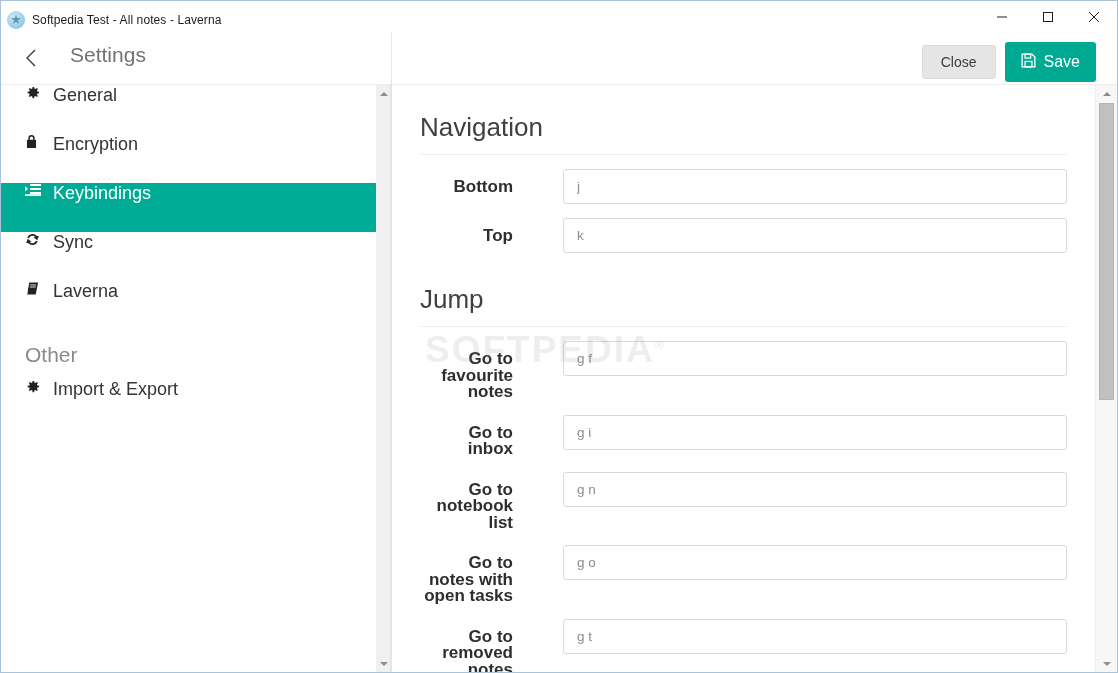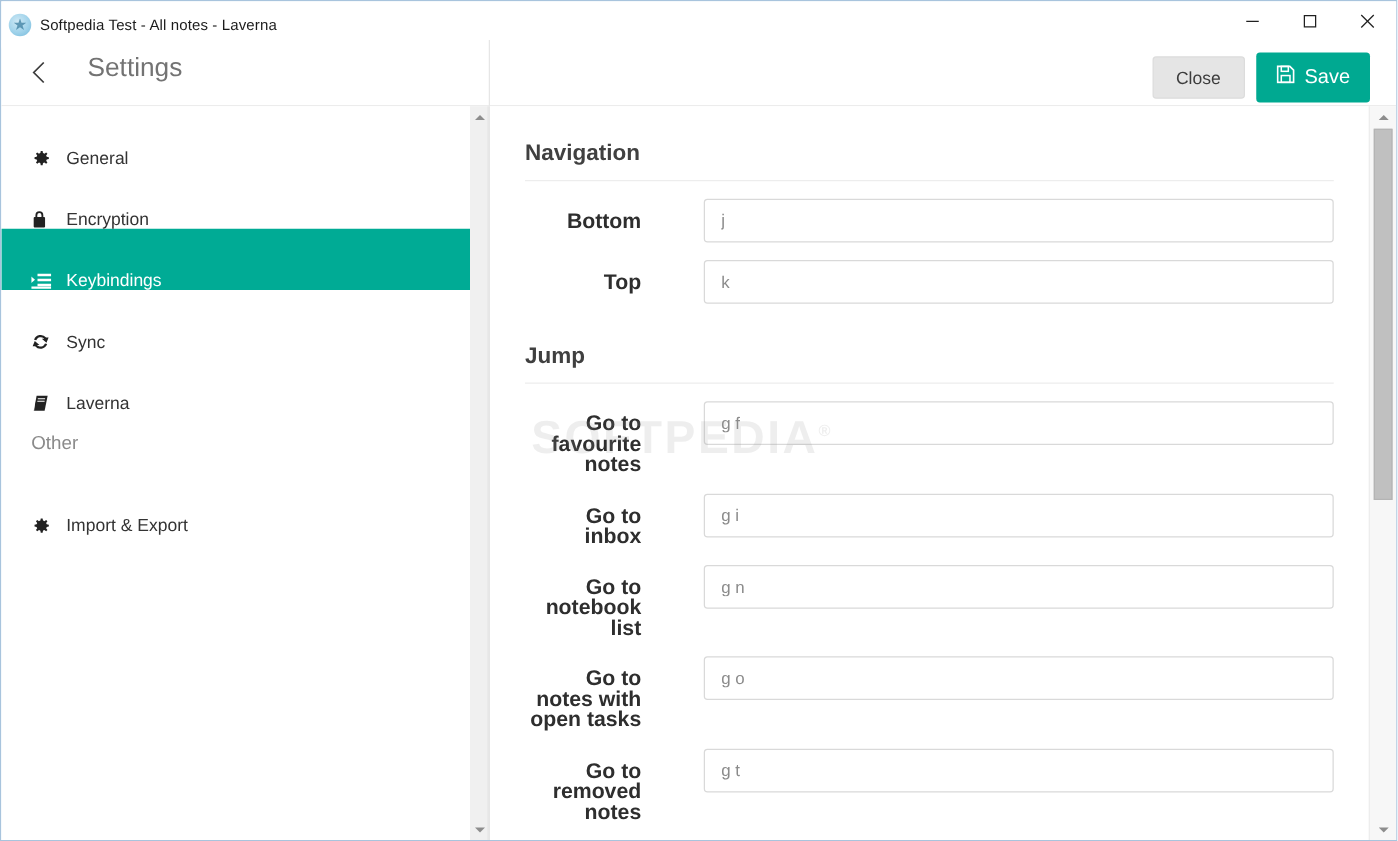--- a/index.html
+++ b/index.html
@@ -129,23 +129,23 @@
     position: absolute;
     top: 84px; left: 0;
     width: 375px;
     bottom: 0;
     background: #ffffff;
     overflow: hidden;
   }
   .side-item {
     height: 49px;
     display: flex;
-    align-items: flex-end;
+    align-items: flex-start;
     padding-left: 24px;
-    font-size: 14px;
+    font-size: 18px;
     color: #333333;
     cursor: pointer;
   }
   .side-item .ico {
     width: 20px;
     display: flex;
     align-items: center;
     justify-content: flex-start;
     margin-right: 8px;
     color: #222222;
@@ -154,21 +154,21 @@
   .side-item.active {
     background: #00ab95;
     color: #ffffff;
   }
   .side-item.active .ico { color: #ffffff; }
   .side-group {
     height: 49px;
     display: flex;
     align-items: center;
     padding-left: 24px;
-    font-size: 15px;
+    font-size: 21px;
     color: #8a8a8a;
   }
 
   
   .sb-left {
     position: absolute;
     top: 84px;
     left: 375px;
     width: 15px;
     bottom: 0;
@@ -210,23 +210,23 @@
     bottom: 0;
     background: #ffffff;
     overflow: hidden;
   }
   .content-inner {
     position: absolute;
     top: -9px; left: 0; right: 0;
   }
 
   .section-head {
-    font-size: 18px;
+    font-size: 26px;
     color: #404040;
-    font-weight: 700;
+    font-weight: 400;
     margin: 0 28px 0 28px;
     padding: 36px 0 11px 0;
     border-bottom: 1px solid #ededed;
   }
   .section-head.jump { padding-top: 31px; }
 
   .form-row {
     display: flex;
     align-items: flex-start;
     padding: 0 28px;

